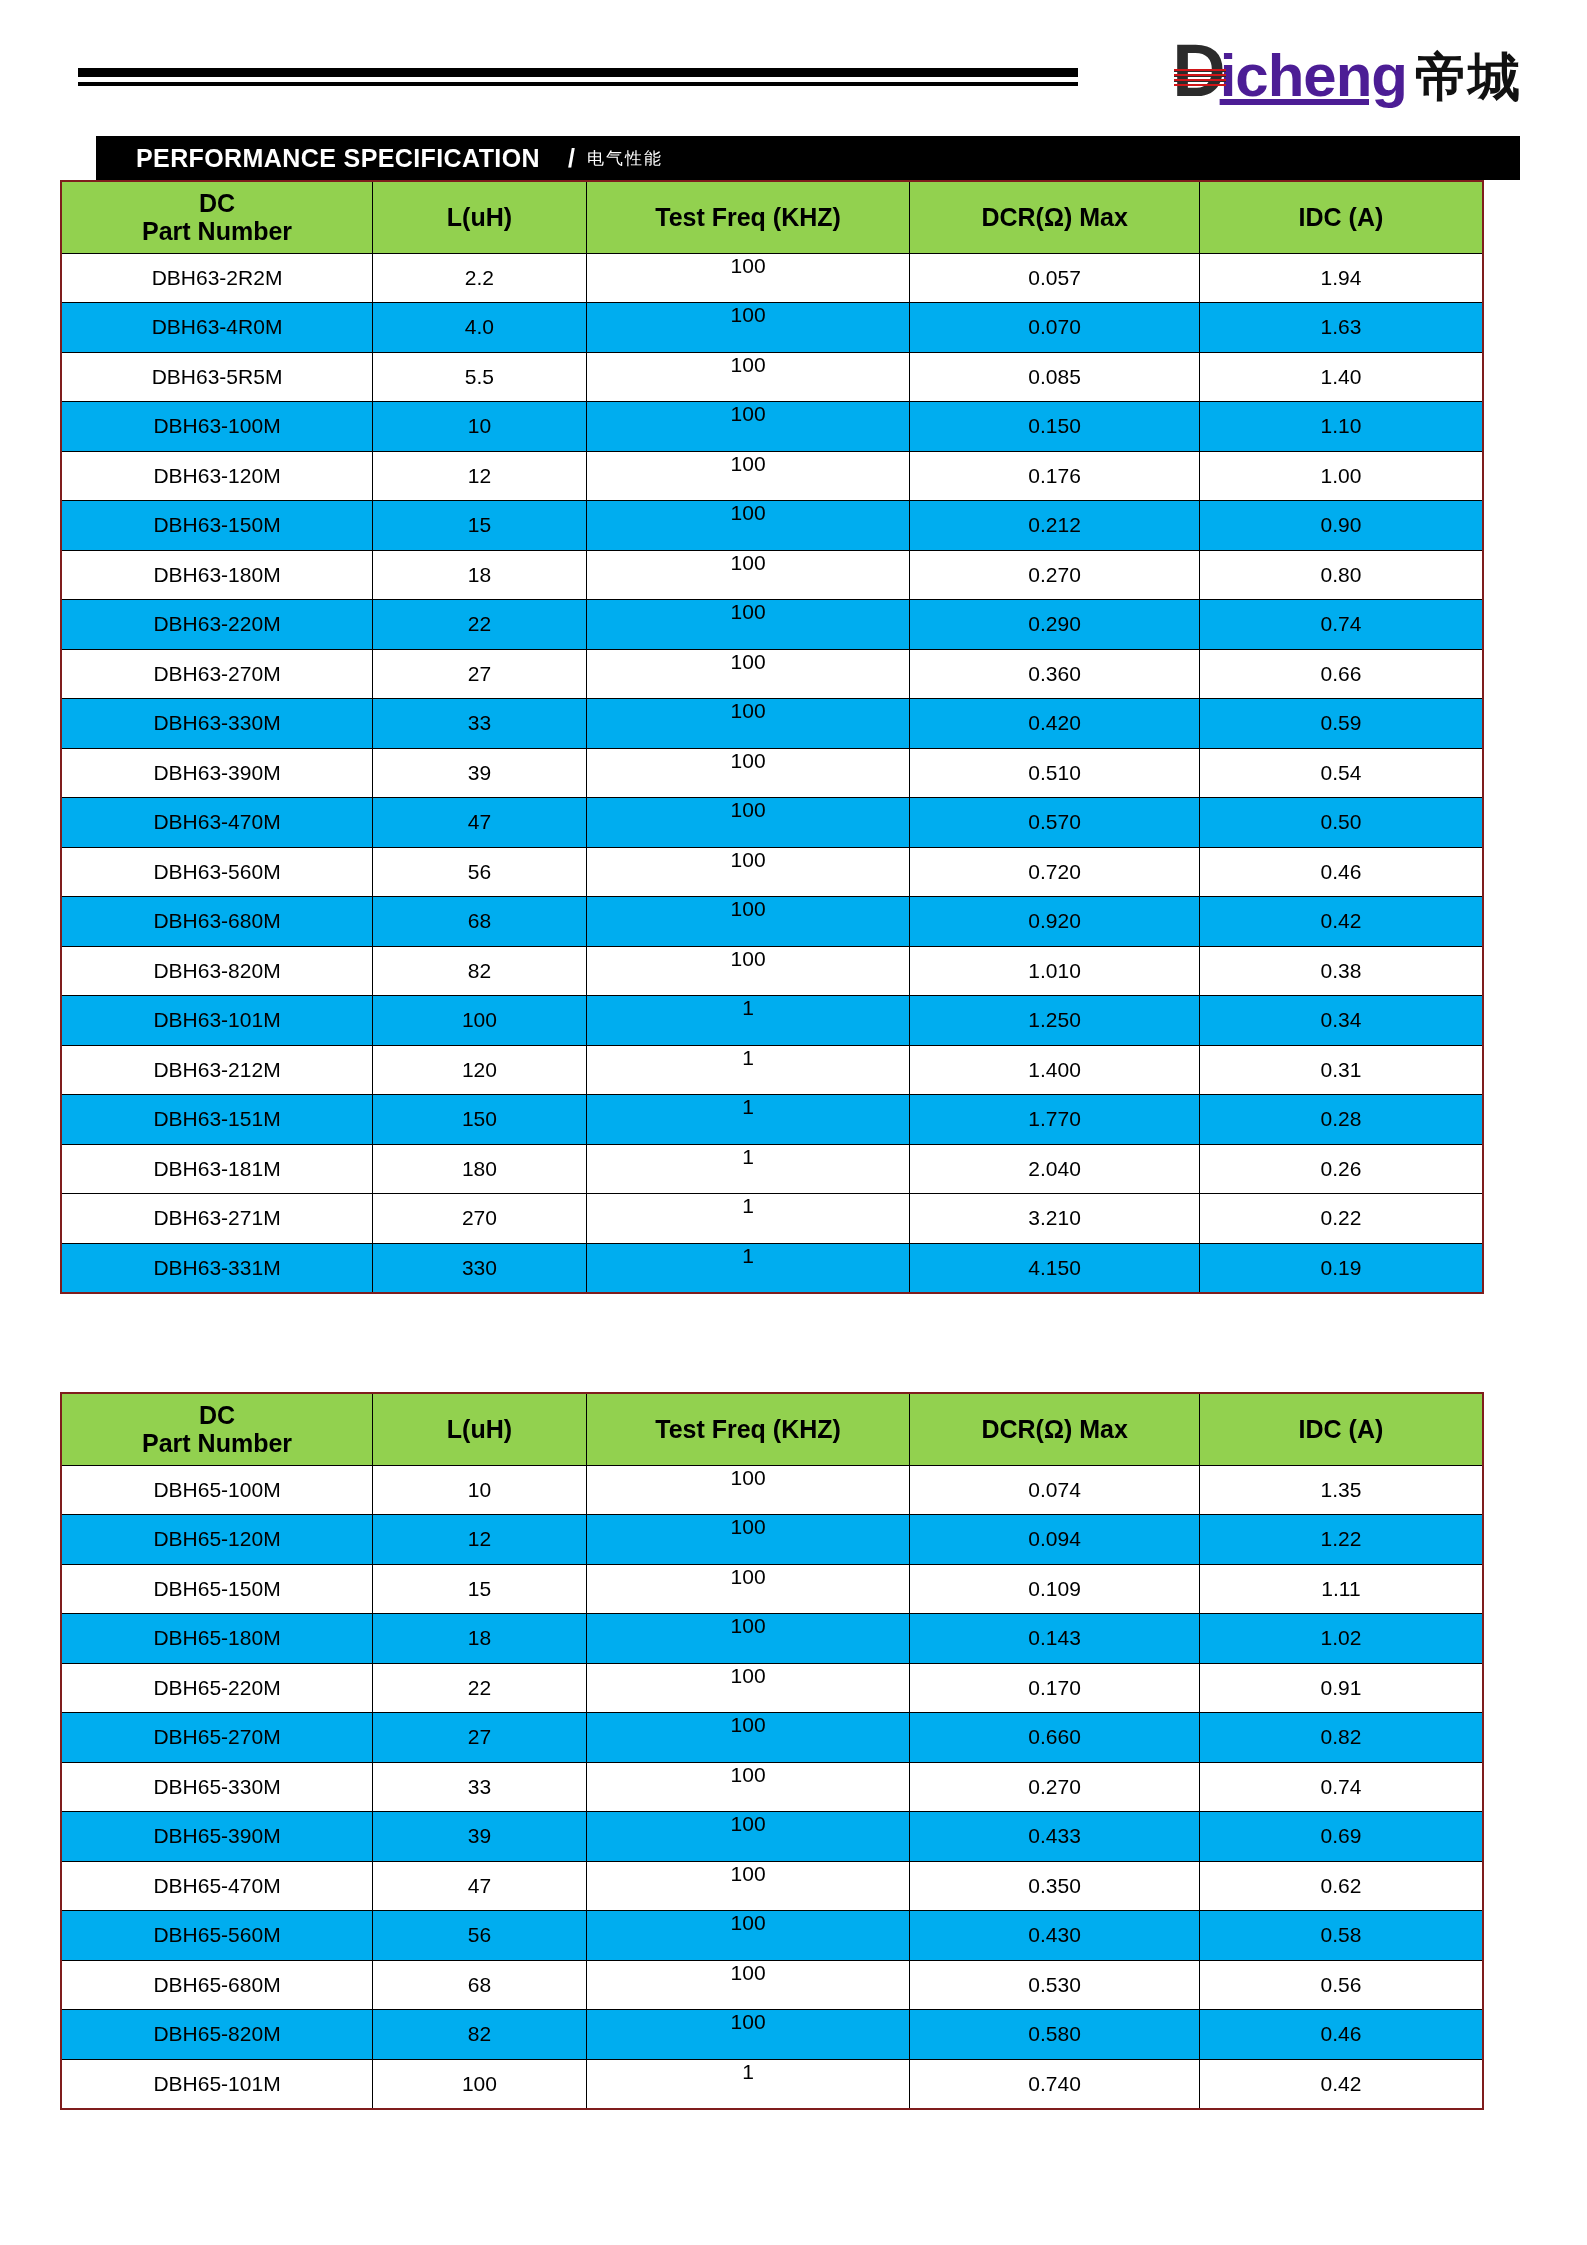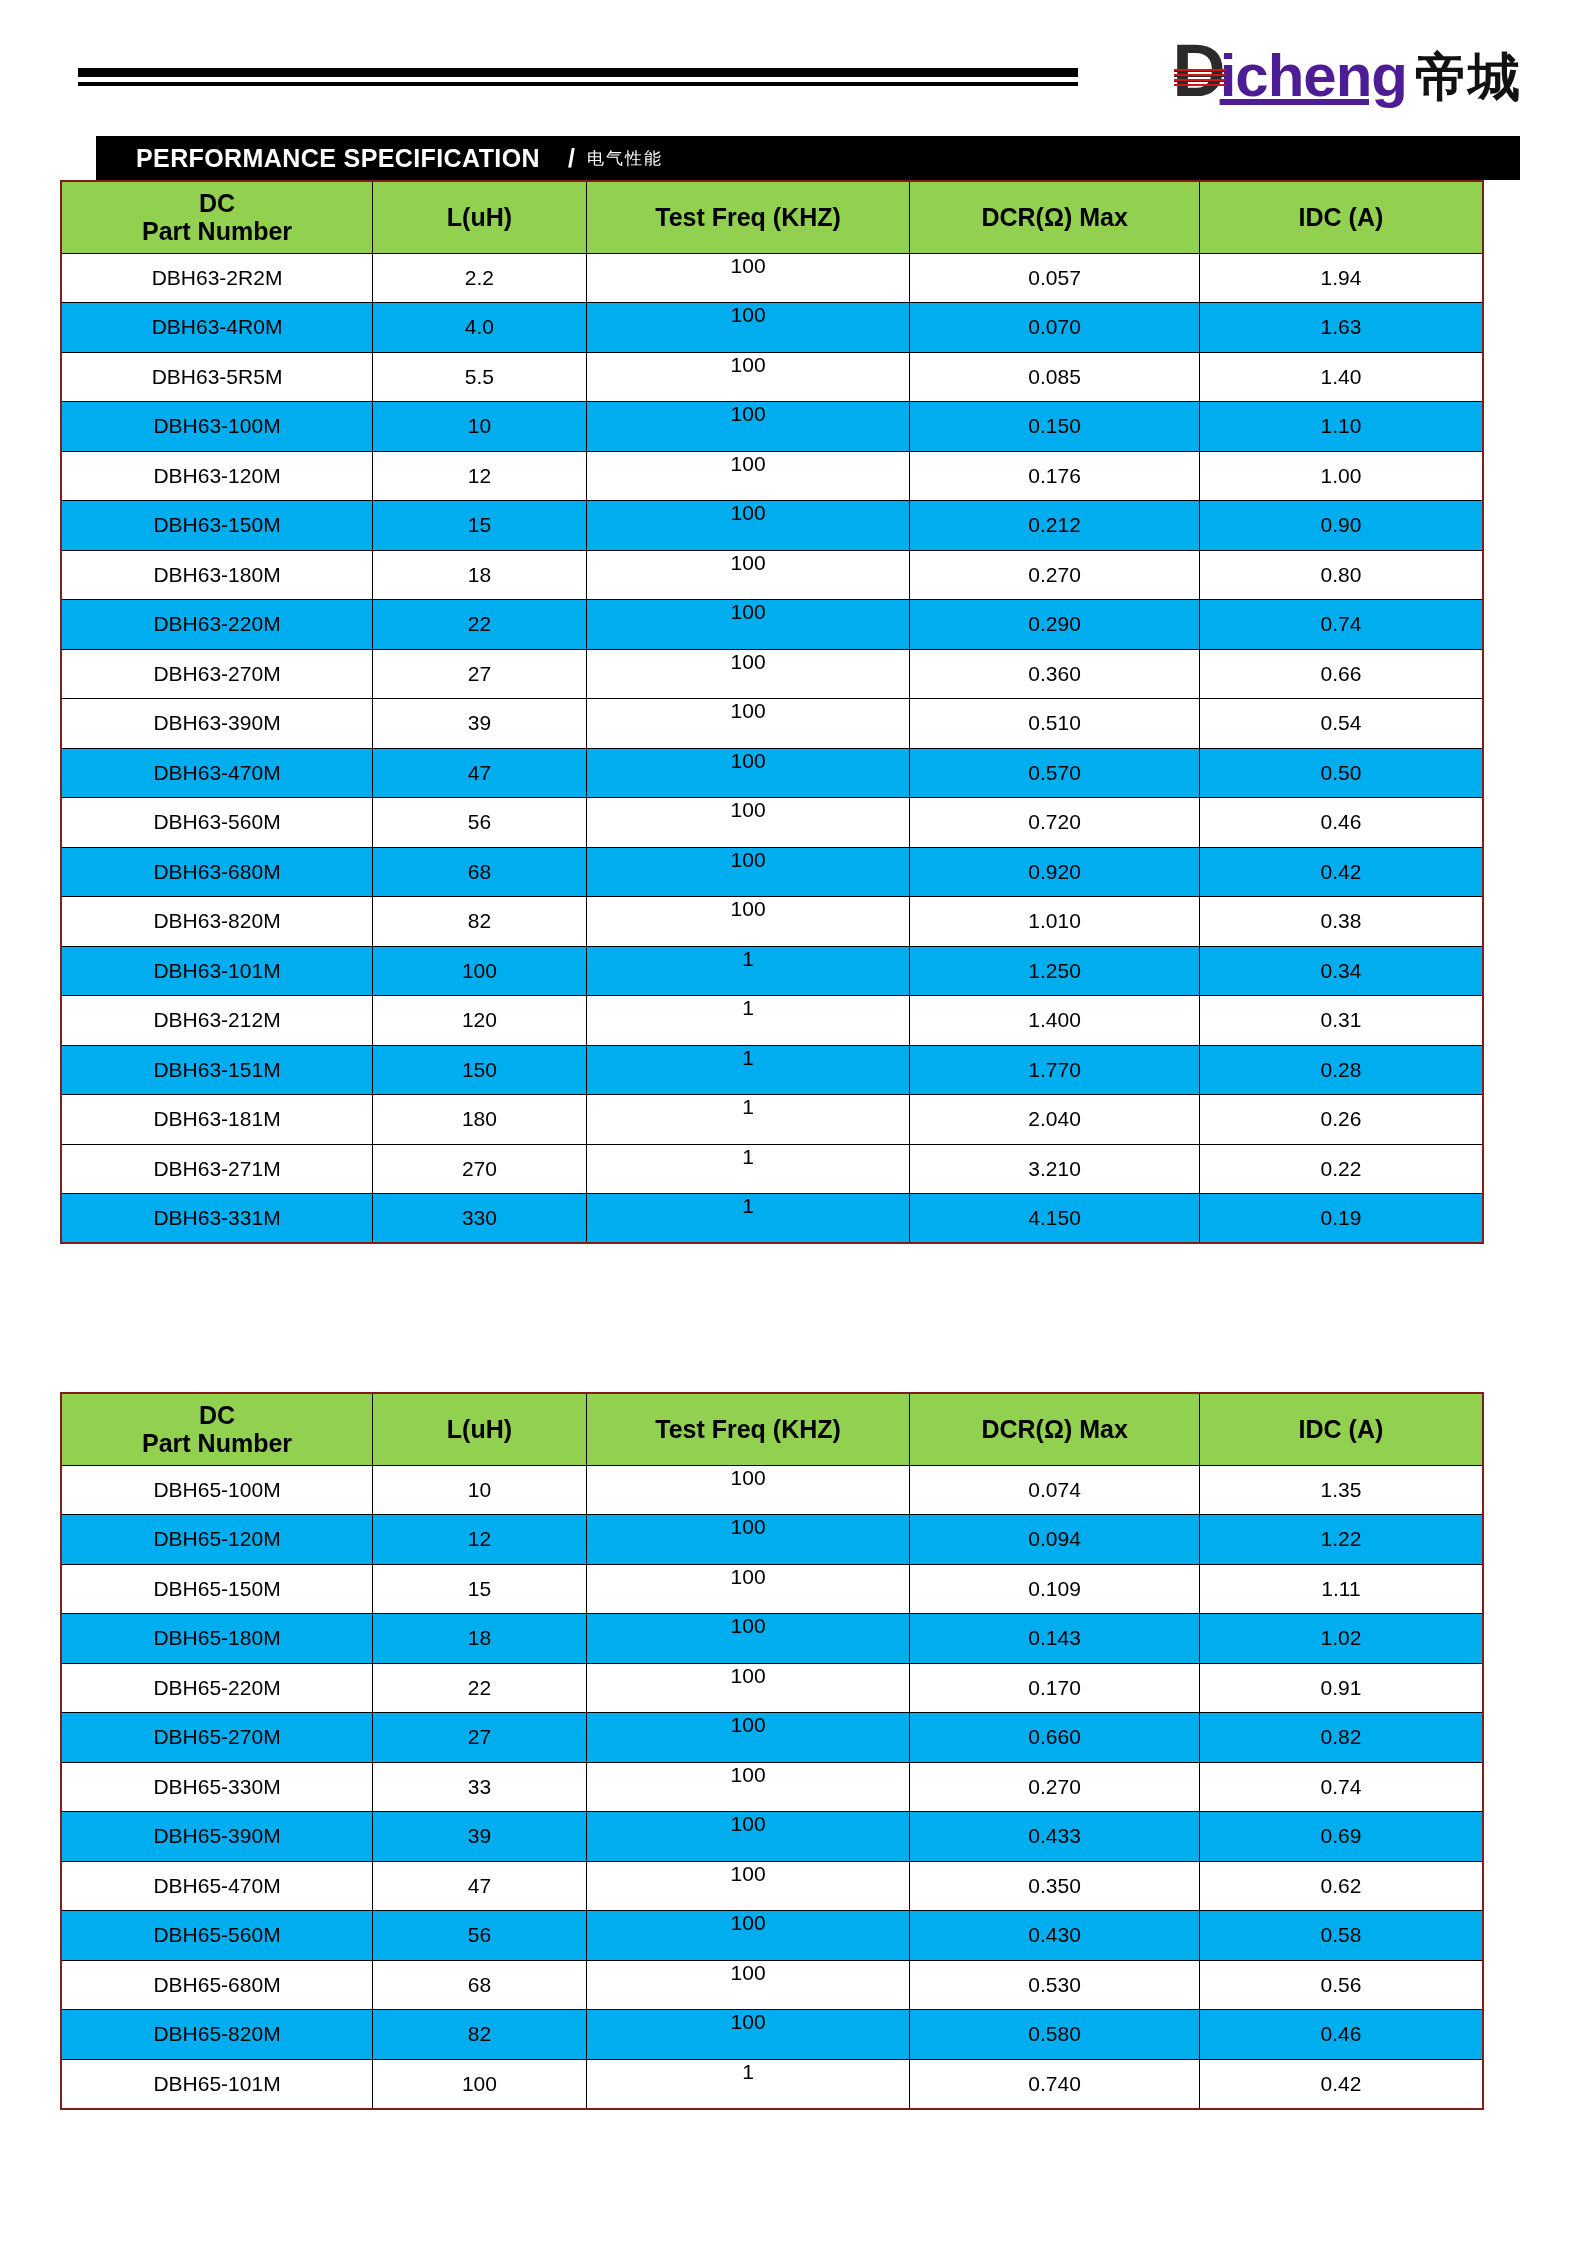--- a/index.html
+++ b/index.html
@@ -289,20 +289,27 @@
             <td>0.290</td>
             <td>0.74</td>
           </tr>
           <tr class="row-odd">
             <td>DBH63-270M</td>
             <td>27</td>
             <td class="freq">100</td>
             <td>0.360</td>
             <td>0.66</td>
           </tr>
+          <tr class="row-even">
+            <td>DBH63-330M</td>
+            <td>33</td>
+            <td class="freq">100</td>
+            <td>0.420</td>
+            <td>0.59</td>
+          </tr>
           <tr class="row-odd">
             <td>DBH63-390M</td>
             <td>39</td>
             <td class="freq">100</td>
             <td>0.510</td>
             <td>0.54</td>
           </tr>
           <tr class="row-even">
             <td>DBH63-470M</td>
             <td>47</td>

